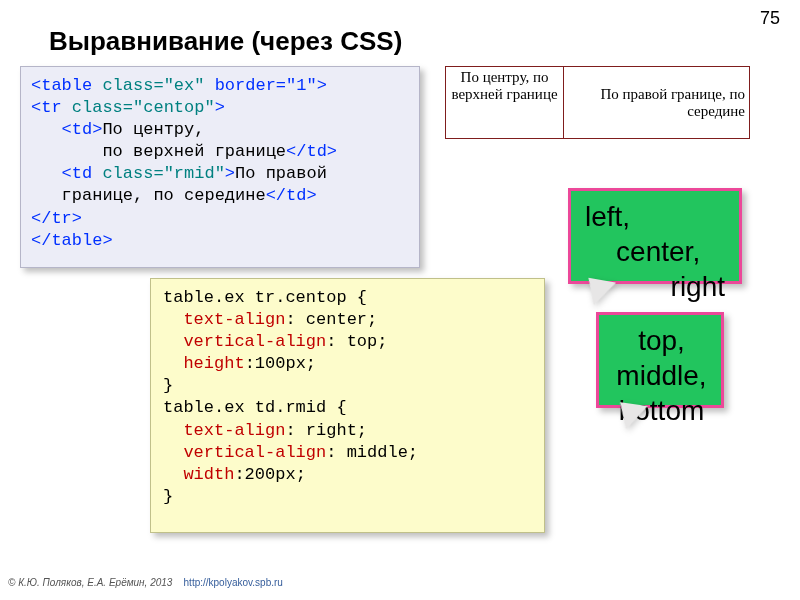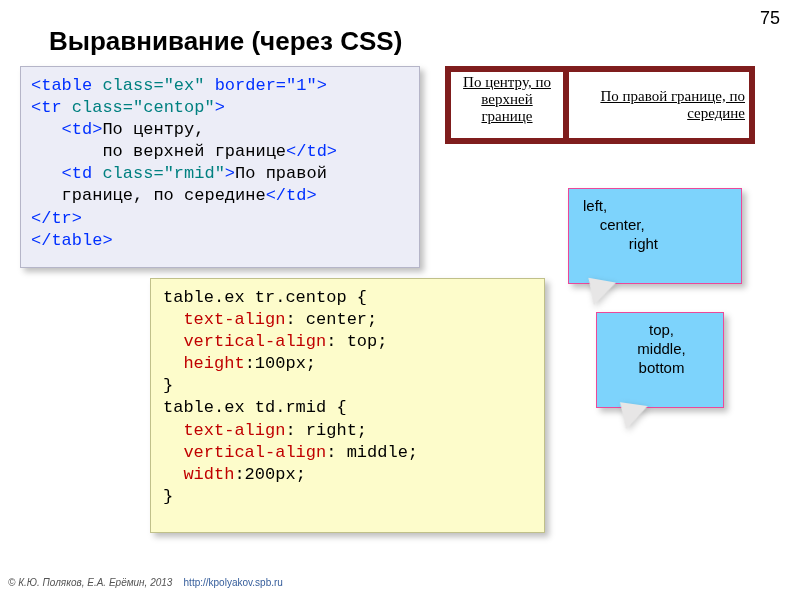--- a/index.html
+++ b/index.html
@@ -67,43 +67,42 @@
   .prop-red { color: #c00000; margin-top: 48px; }
   .example-table {
     position: absolute;
     top: 66px;
     left: 445px;
     border-collapse: collapse;
     font-family: "Times New Roman", serif;
     font-size: 15px;
   }
   .example-table td {
-    border: 6px solid #7f1d1d;
+    border: 1px solid #7f1d1d;
     height: 72px;
     padding: 2px 4px;
     box-sizing: border-box;
-    text-decoration: underline;
   }
   .cell-centop {
     width: 118px;
     text-align: center;
     vertical-align: top;
   }
   .cell-rmid {
     width: 186px;
     text-align: right;
     vertical-align: middle;
   }
   .bubble {
     position: absolute;
-    background: #7dd3fc;
-    border: 1px solid #ec4899;
+    background: #22c55e;
+    border: 3px solid #ec4899;
     box-shadow: 4px 4px 6px rgba(0,0,0,0.25);
     font-family: Arial, sans-serif;
-    font-size: 15px;
+    font-size: 28px;
     padding: 8px 14px;
     box-sizing: border-box;
     white-space: pre;
     color: #000;
   }
   .bubble-1 {
     top: 188px;
     left: 568px;
     width: 174px;
     height: 96px;

